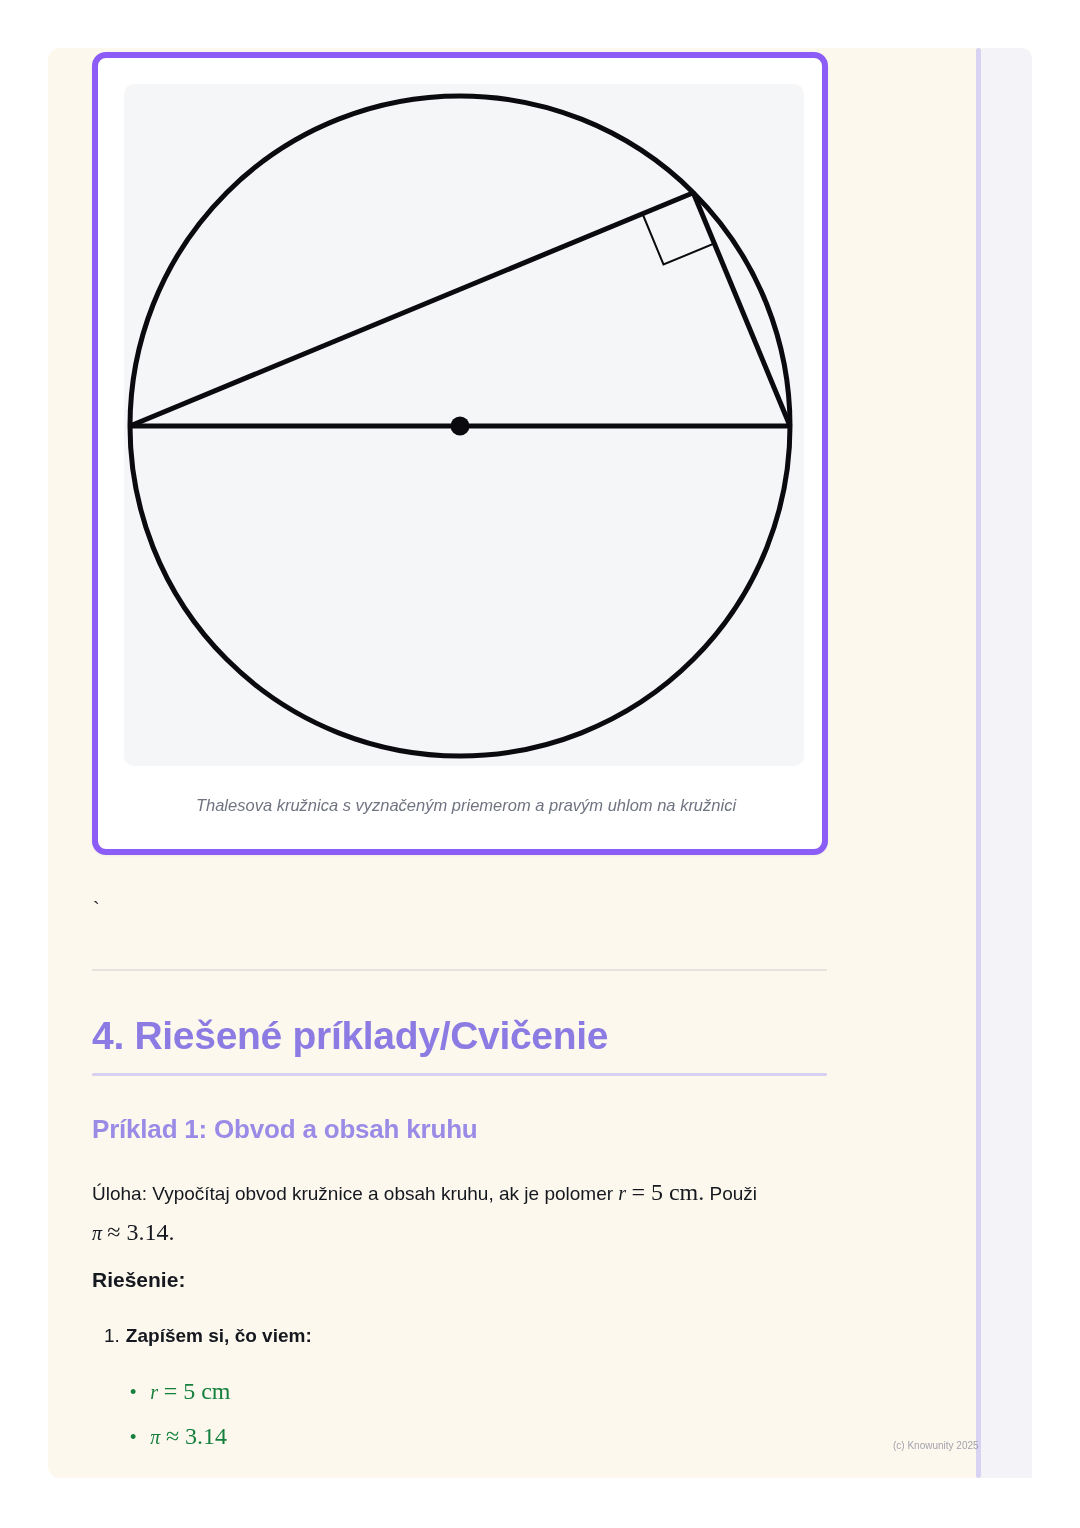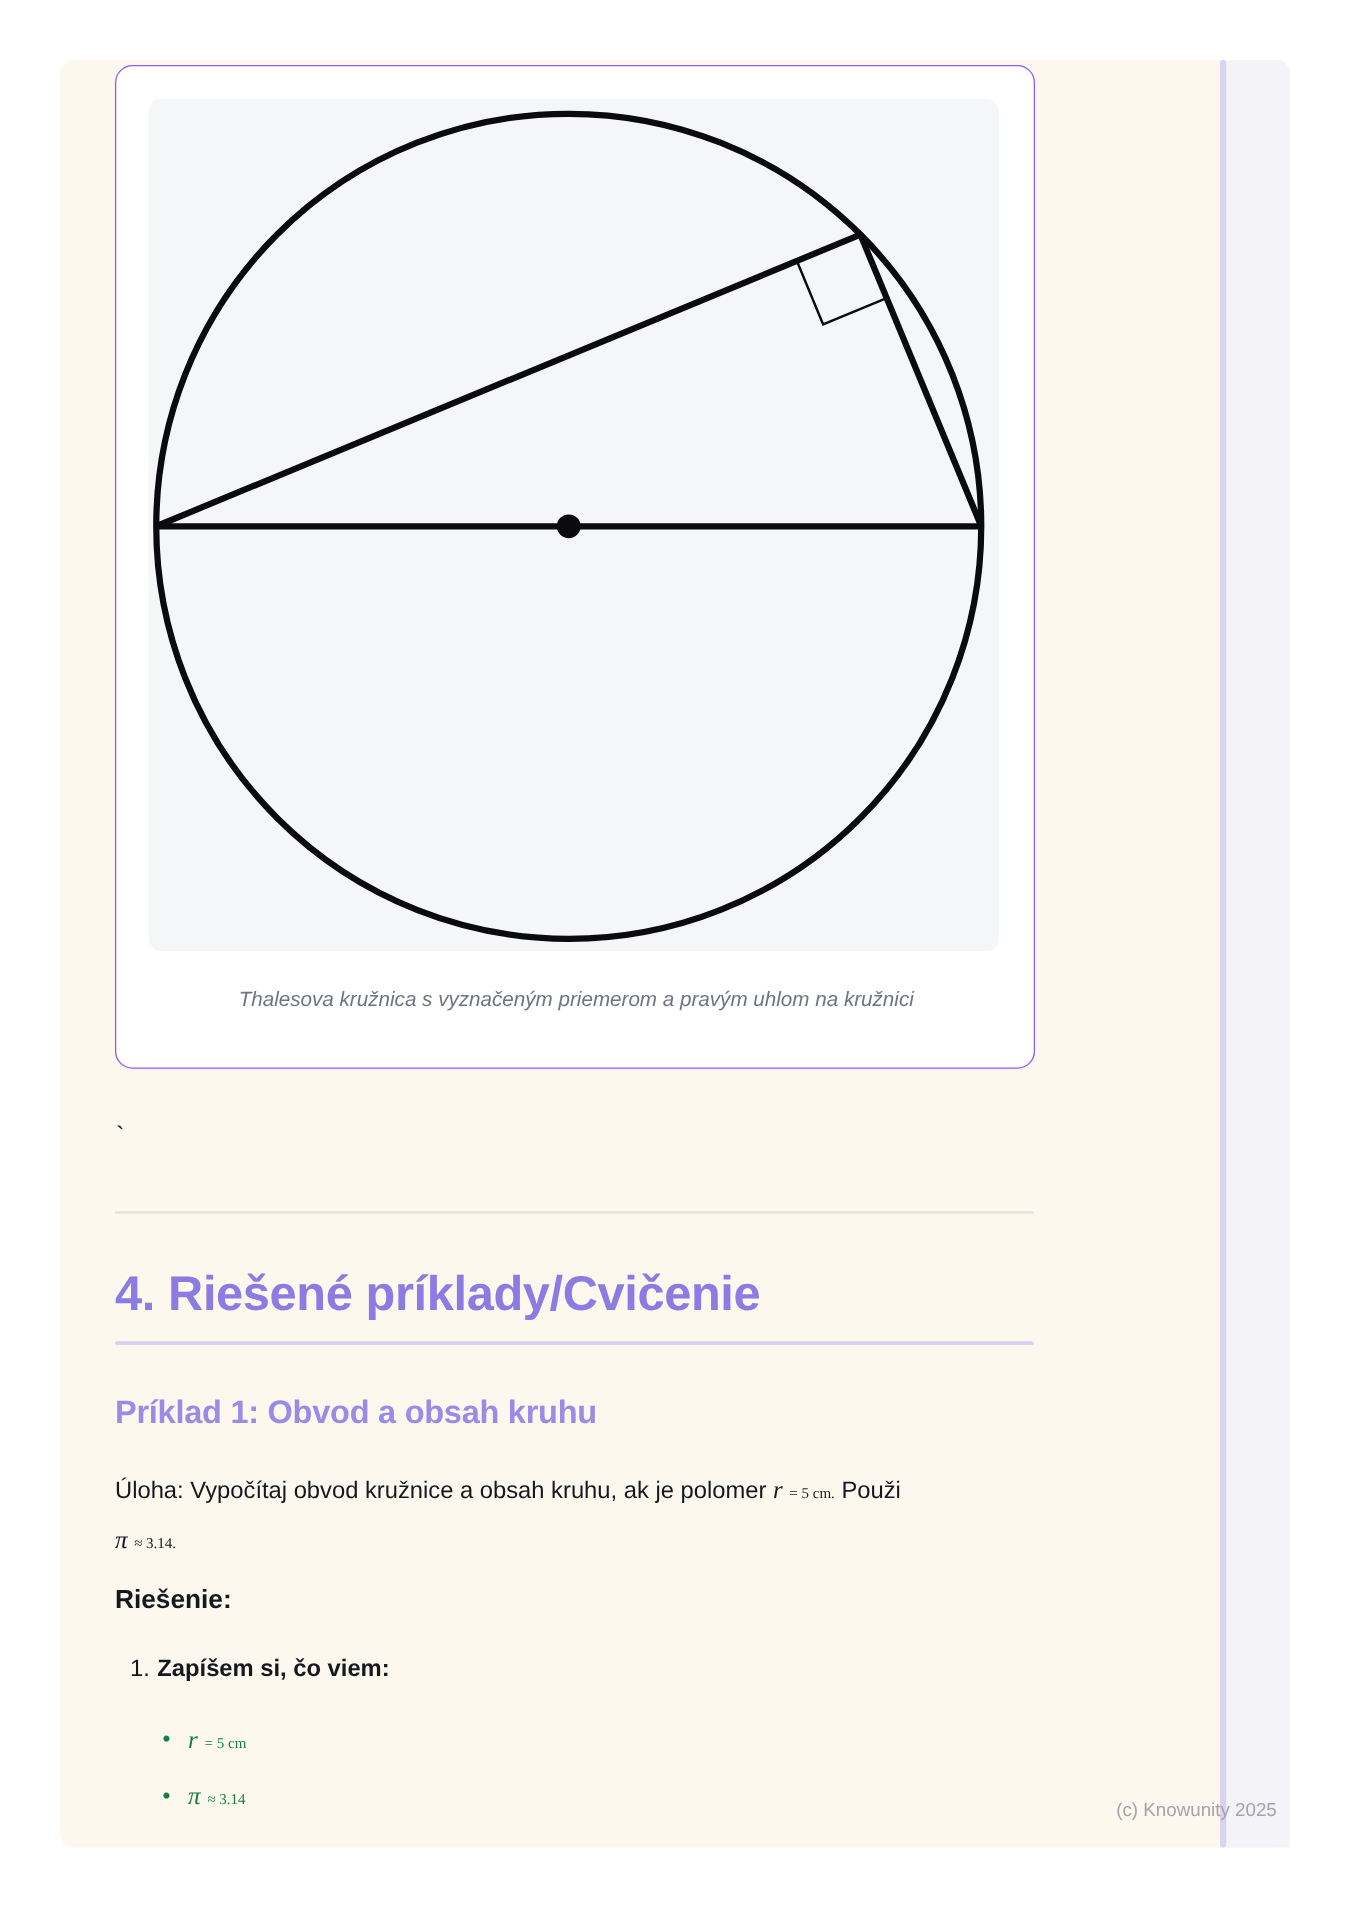--- a/index.html
+++ b/index.html
@@ -28,21 +28,21 @@
   .v-divider {
     left: 976px; top: 48px; width: 5px; height: 1430px;
     background: #D8D2F3;
     border-radius: 3px;
   }
 
   
   .figure-card {
     left: 92px; top: 52px; width: 736px; height: 803px;
     background: #ffffff;
-    border: 1px solid #8b5cf6;
+    border: 6px solid #8b5cf6;
     border-radius: 14px;
     box-shadow: 0 1px 3px rgba(30,30,60,0.04);
   }
   .figure-area {
     left: 26px; top: 26px; width: 680px; height: 682px;
     background: #F5F6F8;
     border-radius: 10px;
     overflow: hidden;
   }
   .figure-area svg { display: block; width: 680px; height: 682px; }
@@ -80,37 +80,37 @@
     font-size: 26px; font-weight: 700;
     letter-spacing: -0.2px;
     color: #9A8BE7;
     line-height: 34px;
   }
 
   .body-text { font-size: 19px; color: #15181F; line-height: 40px; white-space: nowrap; }
   .p-line1 { left: 92px; top: 1172px; }
   .p-line2 { left: 92px; top: 1212px; }
   .bold { font-weight: 400; }
-  .math { font-family: "Liberation Serif", serif; font-size: 12px; }
+  .math { font-family: "Liberation Serif", serif; font-size: 24px; }
   .mi { font-family: "Liberation Serif", serif; font-style: italic; font-size: 20px; }
 
   .solution-label { left: 92px; top: 1266px; font-size: 21px; font-weight: 700; color: #15181F; line-height: 28px; }
 
   .step-line { left: 104px; top: 1322px; font-size: 19px; color: #15181F; line-height: 28px; white-space: nowrap; }
   .step-num { font-weight: 400; margin-right: 6px; }
   .step-title { font-weight: 700; }
 
   .bullet-row { font-size: 20px; color: #15803d; line-height: 26px; white-space: nowrap; }
   .bullet-row-1 { left: 130px; top: 1378px; }
   .bullet-row-2 { left: 130px; top: 1423px; }
   .bullet-marker { font-family: "Liberation Sans", sans-serif; font-size: 18px; margin-right: 14px; vertical-align: 1px; }
 
   .copyright {
     left: 893px; top: 1440px;
-    font-size: 15px; color: #A4A3AD;
+    font-size: 10px; color: #A4A3AD;
     z-index: 10;
     white-space: nowrap;
   }
   .layer-1 { z-index: 1; } .layer-2 { z-index: 2; } .layer-3 { z-index: 3; } .layer-4 { z-index: 4; }
 </style>
 </head>
 <body>
 
 <div class="abs doc-panel layer-1"></div>
 

